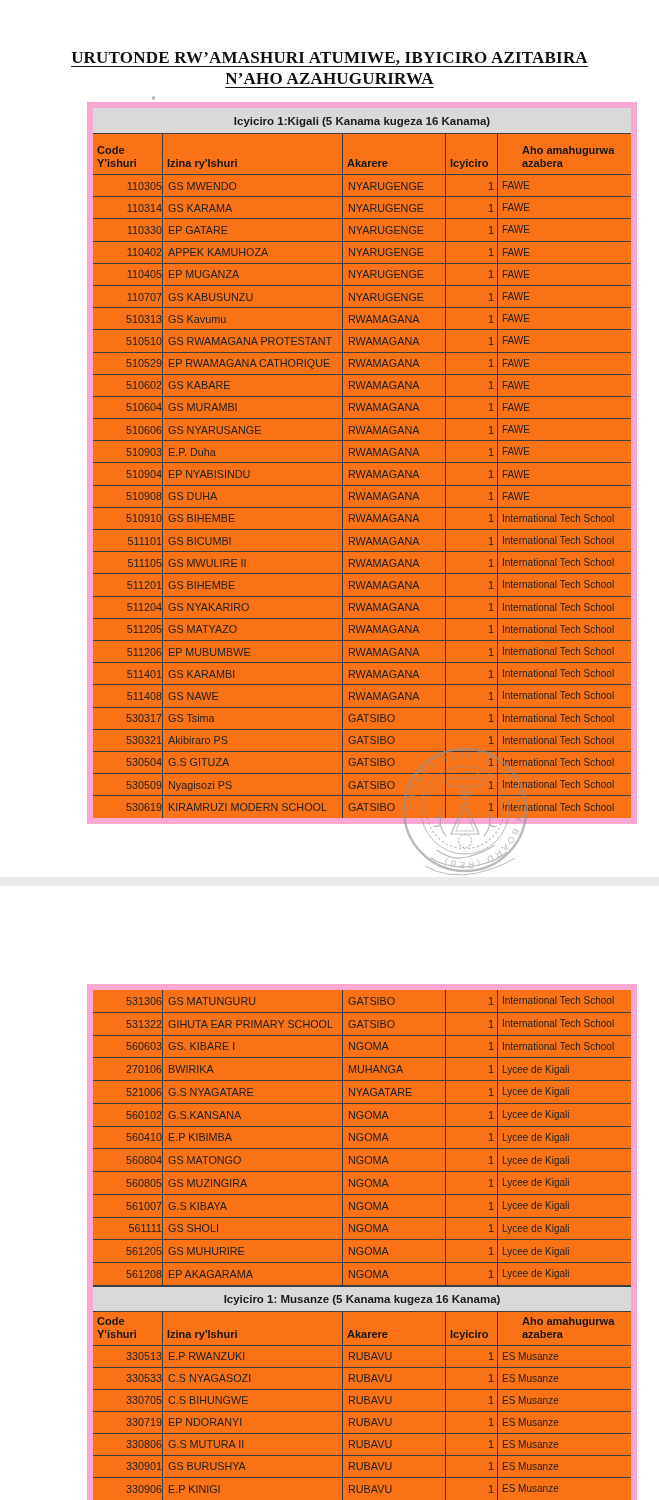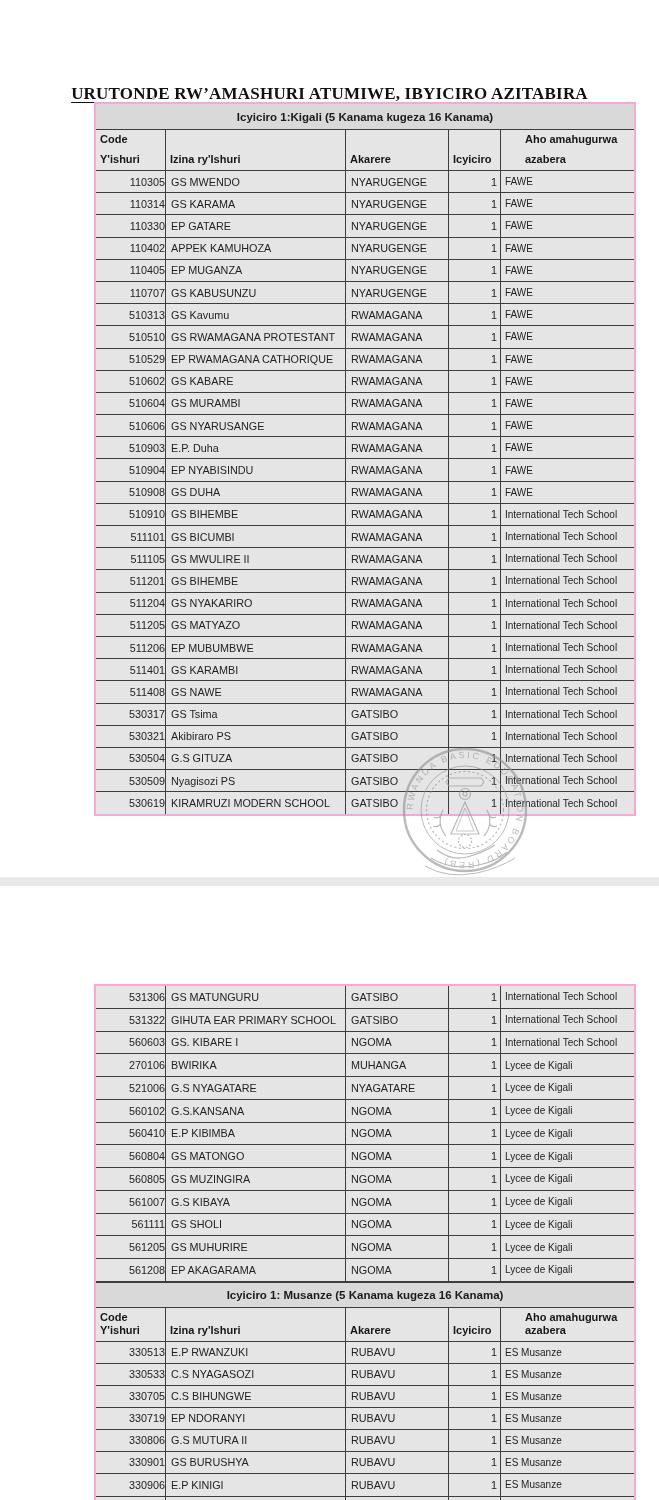--- a/index.html
+++ b/index.html
@@ -13,47 +13,47 @@
   .page1{top:0;height:877px;}
   .page2{top:886px;height:614px;}
   .page-divider{position:absolute;left:0;top:877px;width:659px;height:9px;background:#e9e9e9;}
 
   
   .doc-title{
     position:absolute;top:47px;left:0;width:659px;text-align:center;
     font-family:"Liberation Serif", serif;font-weight:bold;font-size:17px;
     line-height:21px;letter-spacing:.2px;color:#111;
   }
-  .doc-title div{text-decoration:underline;text-underline-offset:3px;margin-top:36px;}
+  .doc-title div{text-decoration:underline;text-underline-offset:3px;}
 
   
   .tbl{
-    position:absolute;left:94px;width:538px;
-    border:2px solid #f9a8d4;box-sizing:content-box;background:#e5e5e5;
+    position:absolute;left:87px;width:538px;
+    border:6px solid #f9a8d4;box-sizing:content-box;background:#f97316;
   }
   .t1{top:102px;}
   .t2{top:984px;}
   .sec{
     height:25px;background:#d9d9d9;border-bottom:1px solid #3d3d3d;
     display:flex;align-items:center;justify-content:center;
     font-weight:bold;font-size:11.5px;color:#1a1a1a;
   }
   .colhdr{
     display:grid;grid-template-columns:70px 180px 103px 52px 133px;
     border-bottom:1px solid #3d3d3d;box-sizing:border-box;
   }
   .t1 .colhdr{height:41px;}
   .t2 .colhdr{height:34px;}
   .th{
     border-right:1px solid #3d3d3d;font-weight:bold;font-size:11px;line-height:13px;
     display:flex;flex-direction:column;justify-content:flex-end;
     padding:3px 2px 4px 4px;box-sizing:border-box;overflow:hidden;color:#161616;
   }
   .th:last-child{border-right:none;margin-left:20px;}
-  .th.two{justify-content:space-between;}
+  .th.two{justify-content:flex-end;}
   .tr{
     display:grid;grid-template-columns:70px 180px 103px 52px 133px;
     border-bottom:1px solid #3d3d3d;box-sizing:border-box;
   }
   .rows .tr:last-child{border-bottom:none;}
   .rows-r1 .tr{height:22.2px;}
   .rows-cont .tr{height:22.75px;border-bottom:1px solid #3d3d3d !important;}
   .rows-mus .tr{height:22px;}
   .rows-part .tr{height:22px;}
   .td{

